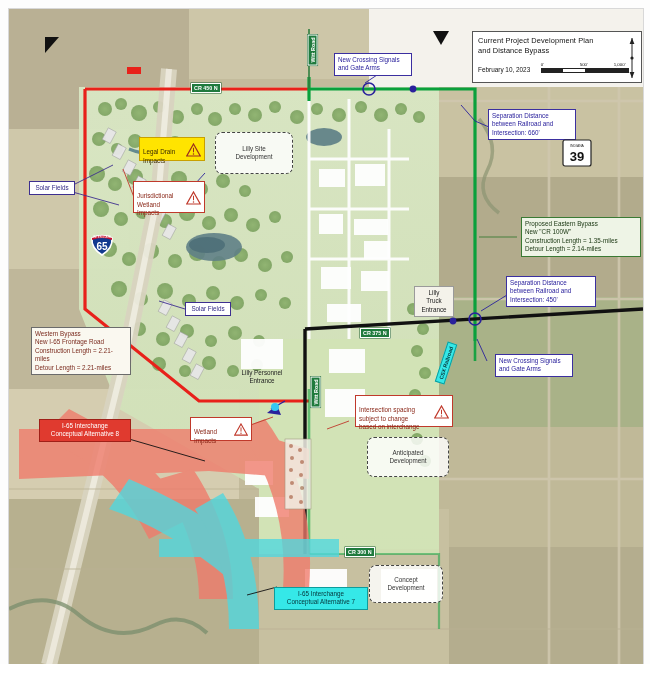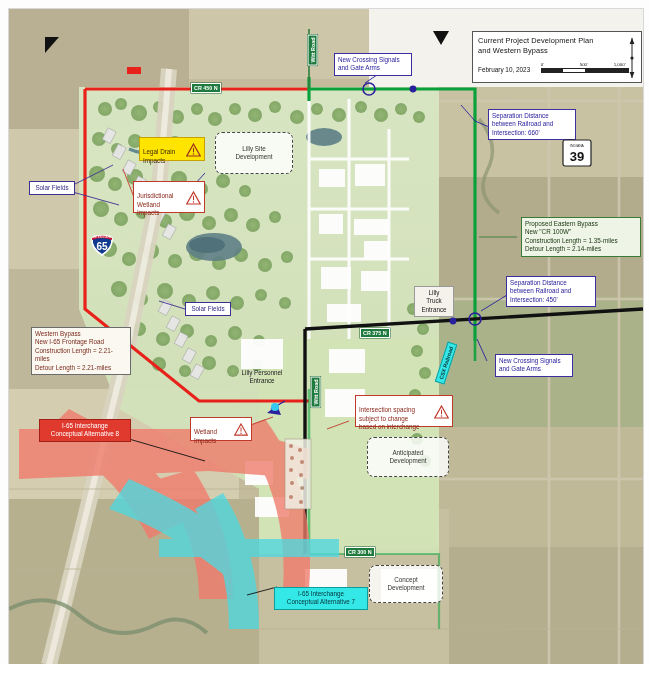--- a/index.html
+++ b/index.html
@@ -326,21 +326,21 @@
       </g>
       <g stroke="#2a219c" stroke-width="1.4" fill="none">
         <path d="M262,400 L276,392"></path>
       </g>
       <polygon points="268,396 258,404 272,406" fill="#2a219c"></polygon>
       <circle cx="266" cy="398" r="4" fill="#35c8f0"></circle>
     </svg>
 
     <div id="title-block">
       <div class="t-line">Current Project Development Plan</div>
-      <div class="t-line">and Western Bypass</div>
+      <div class="t-line">and Distance Bypass</div>
       <div>
         <span id="title-date">February 10, 2023</span>
         <span id="scale-wrap">
           <div class="scale-nums">
             <span style="left:0">0'</span>
             <span style="left:39px">500'</span>
             <span style="left:73px">1,000'</span>
           </div>
           <div class="scale-bar">
               <i class="sb-d"></i>

